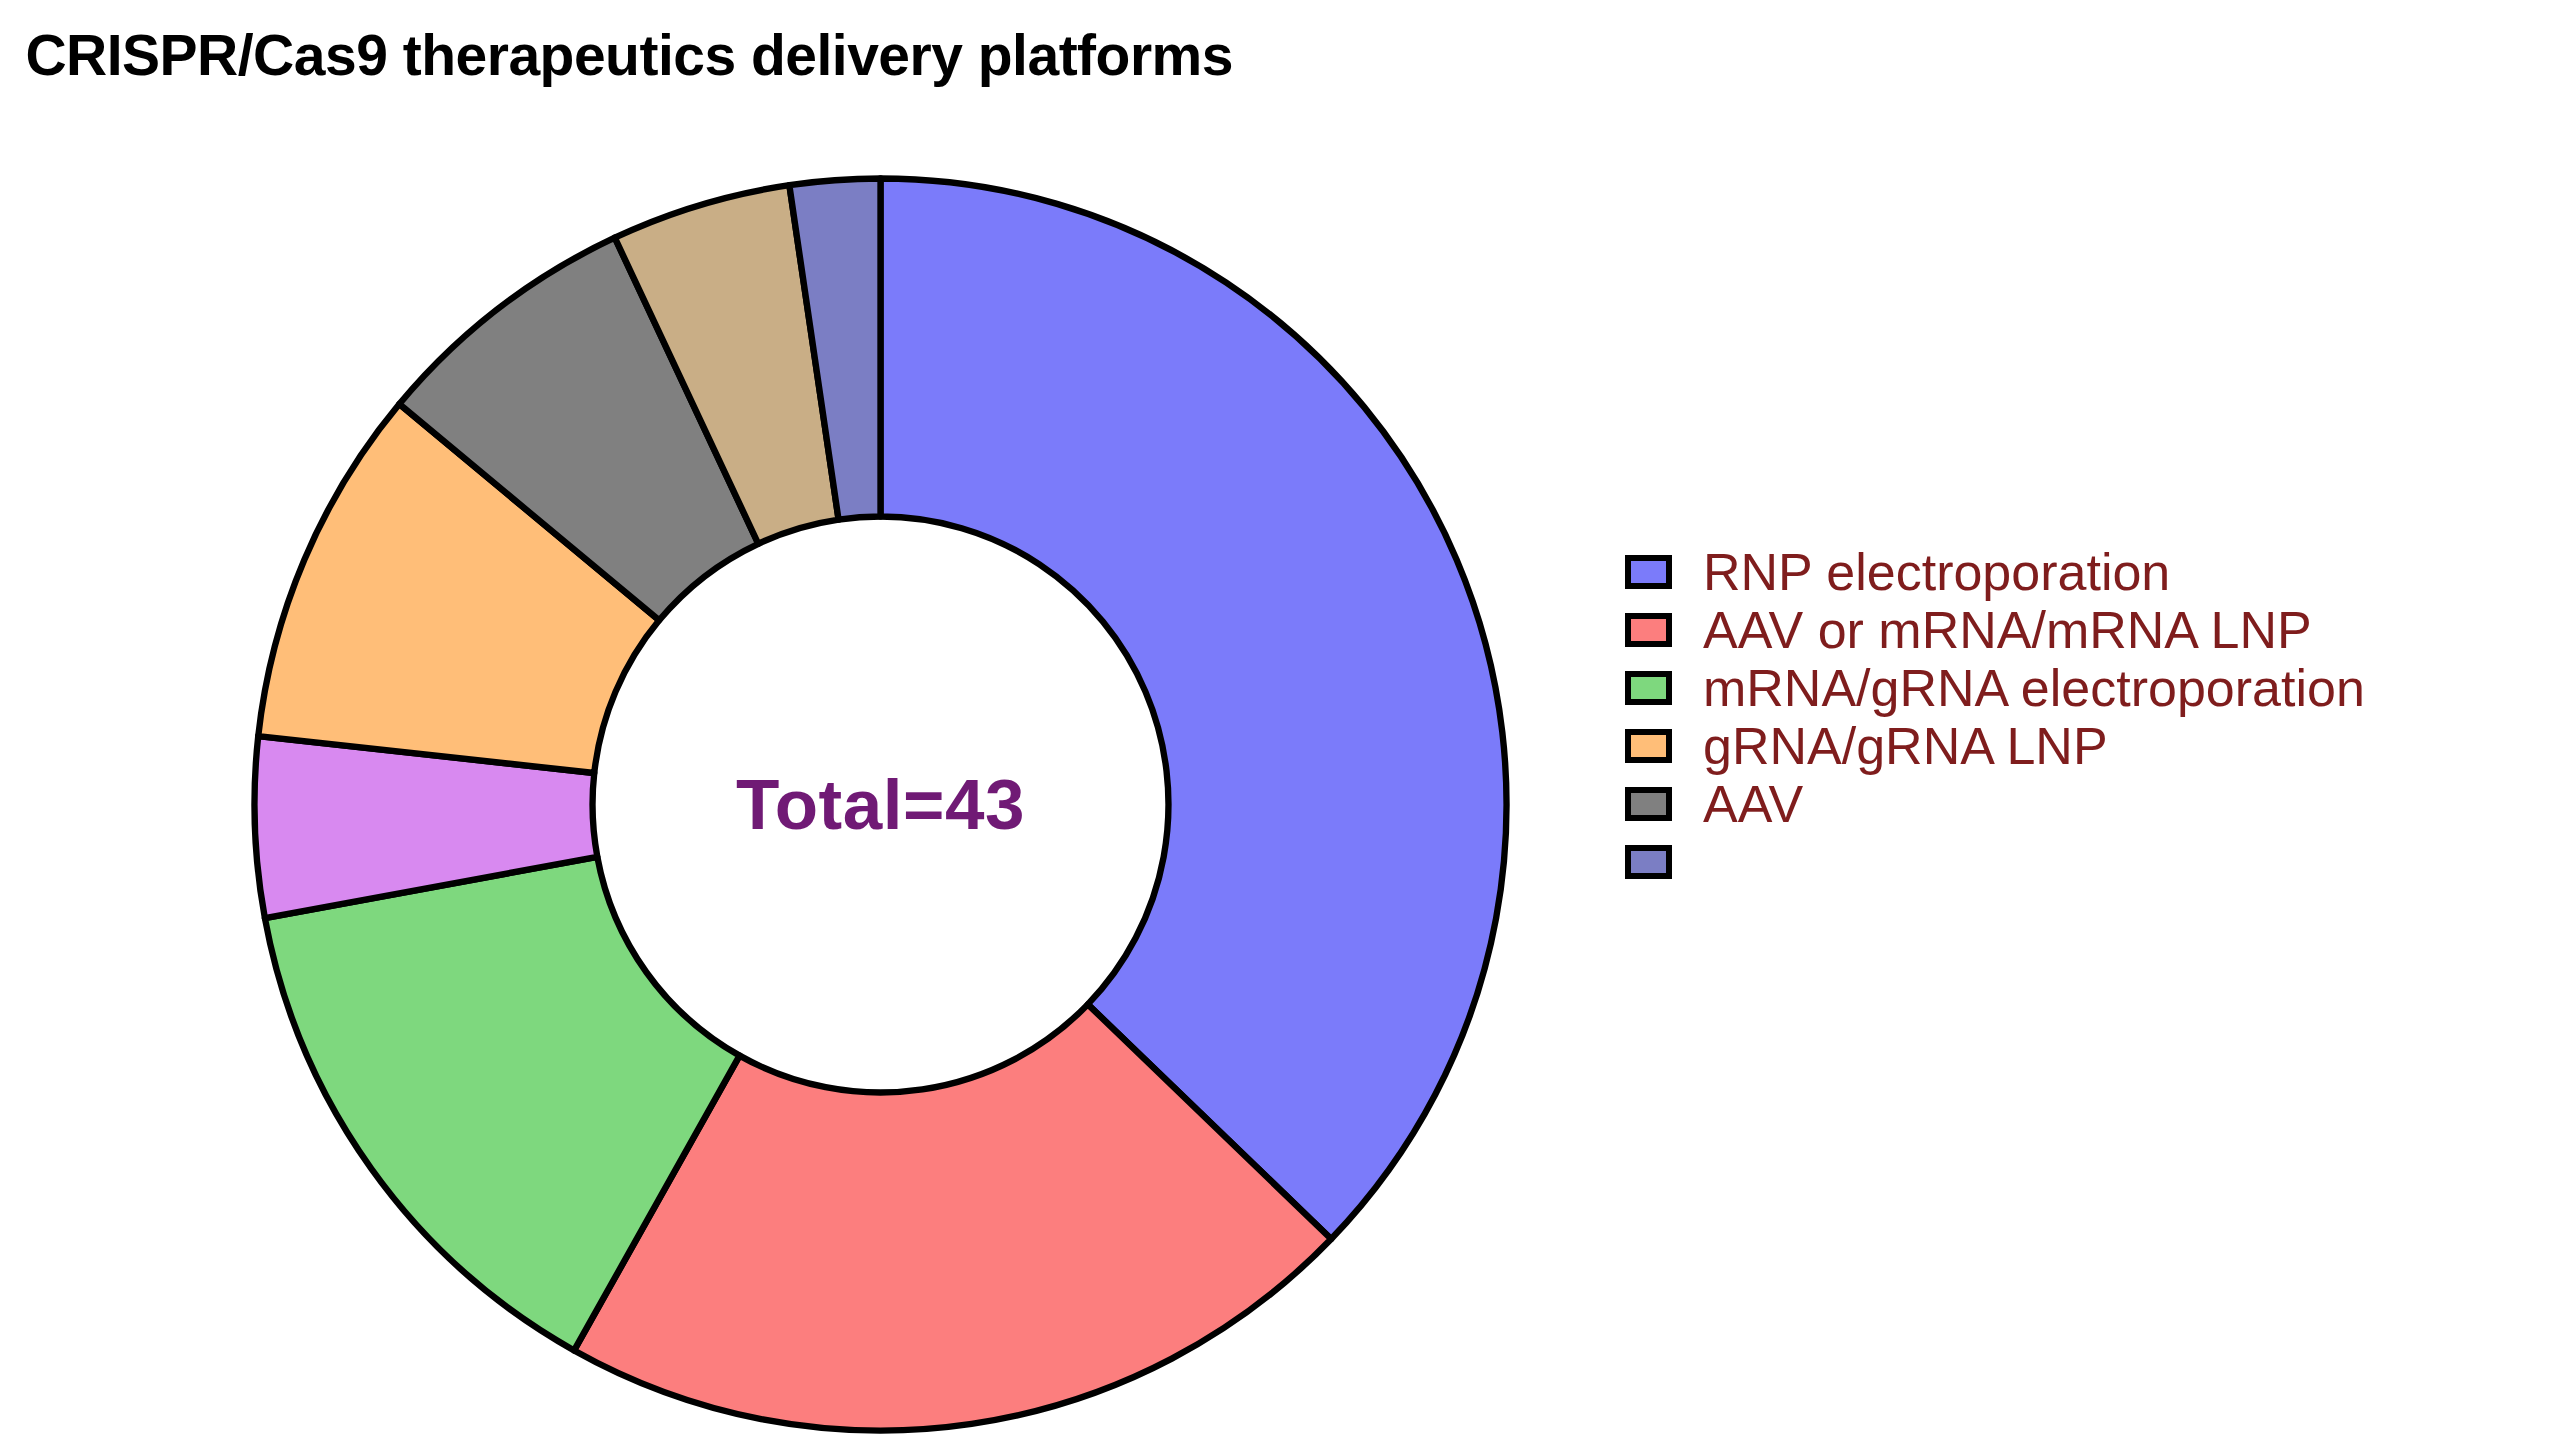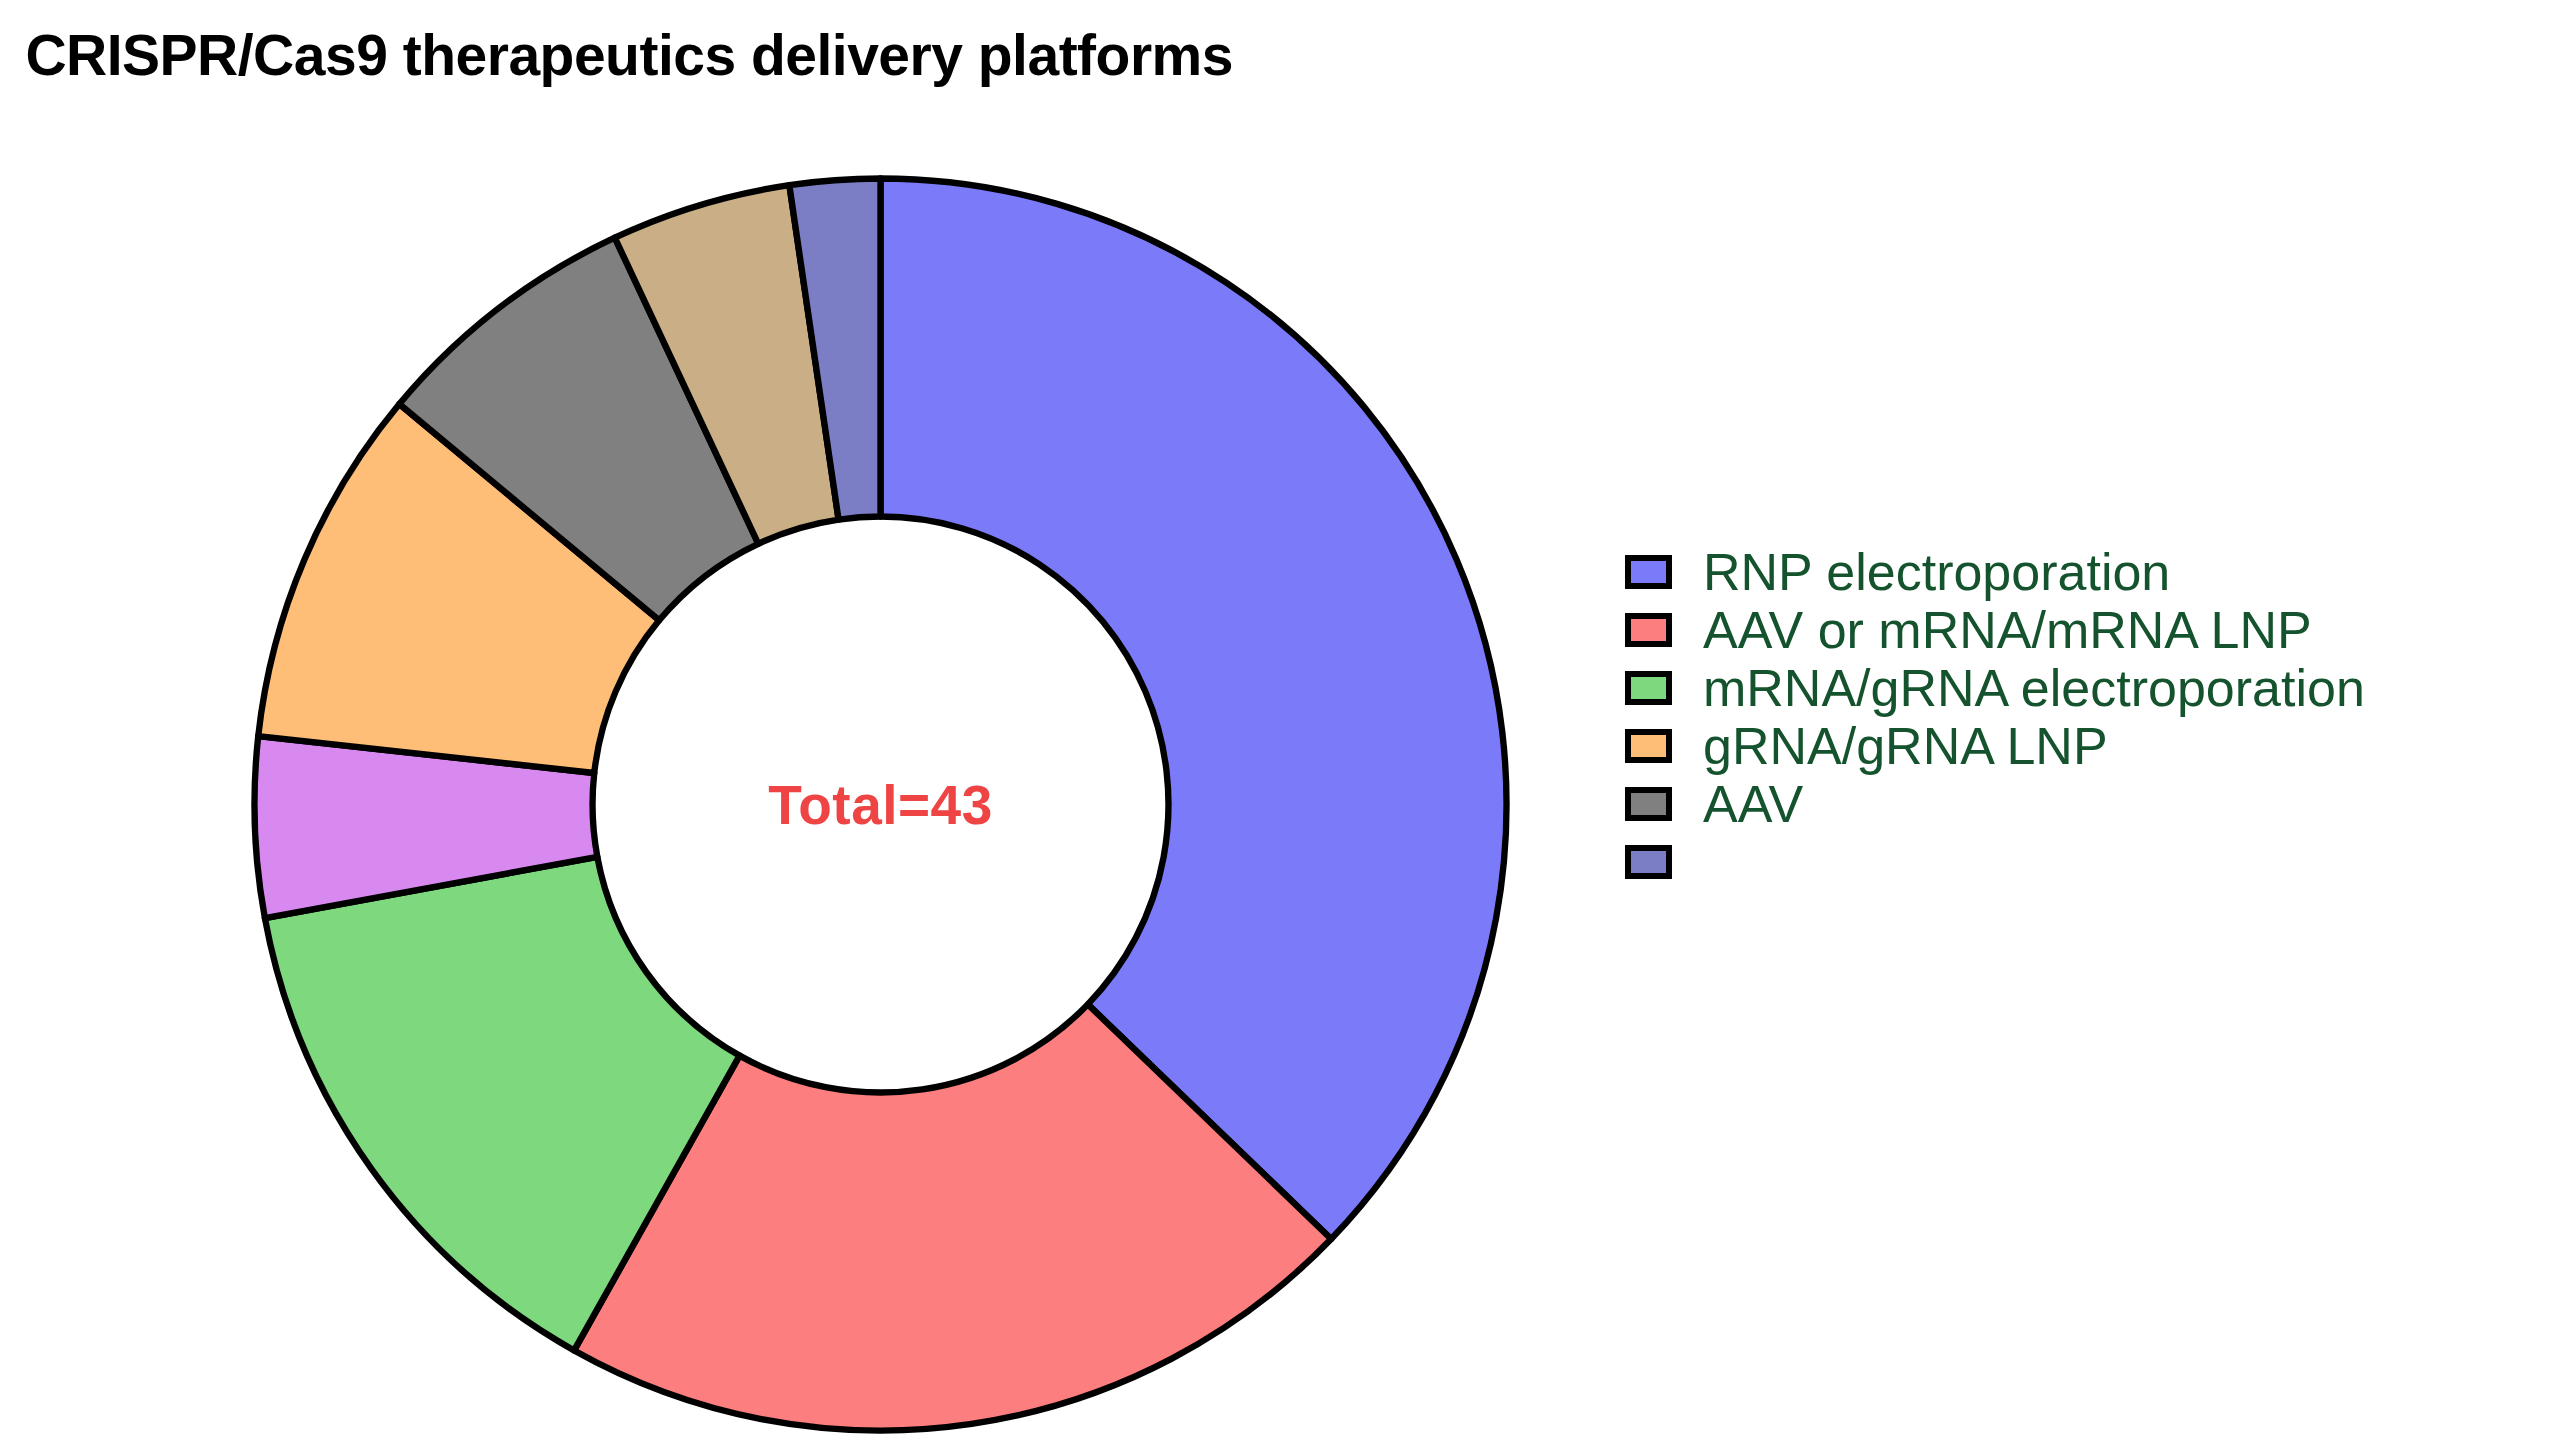--- a/index.html
+++ b/index.html
@@ -47,23 +47,23 @@
     left: 0;
     top: 0;
     width: 1311px;
     height: 1311px;
     display: flex;
     align-items: center;
     justify-content: center;
     pointer-events: none;
   }
   #center-label span {
-    font-size: 55px;
+    font-size: 71px;
     font-weight: bold;
-    color: #ef4444;
+    color: #701a75;
     letter-spacing: 0.5px;
   }
   #legend {
     position: absolute;
     left: 1625px;
     top: 526px;
     width: 917px;
   }
   .legend-row {
     display: flex;
@@ -73,21 +73,21 @@
   .legend-swatch {
     width: 47px;
     height: 34px;
     border: 6.4px solid #000000;
     box-sizing: border-box;
     flex: 0 0 auto;
   }
   .legend-label {
     margin-left: 31px;
     font-size: 52px;
-    color: #14532d;
+    color: #7f1d1d;
     white-space: nowrap;
     line-height: 1;
   }
 </style>
 </head>
 <body>
 
 <div id="figure">
 
   <div id="chart-title">CRISPR/Cas9 therapeutics delivery platforms</div>

